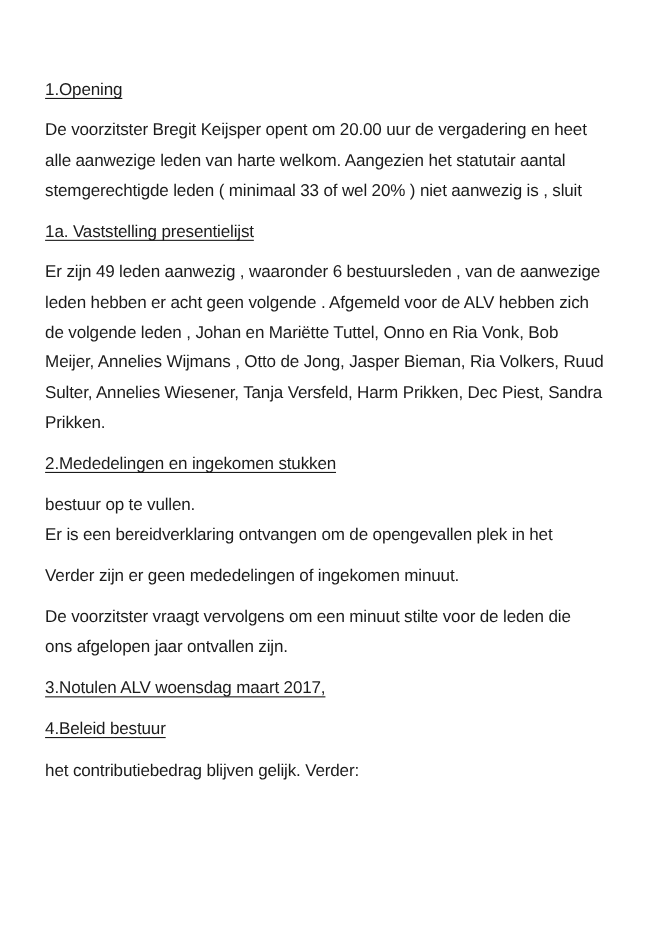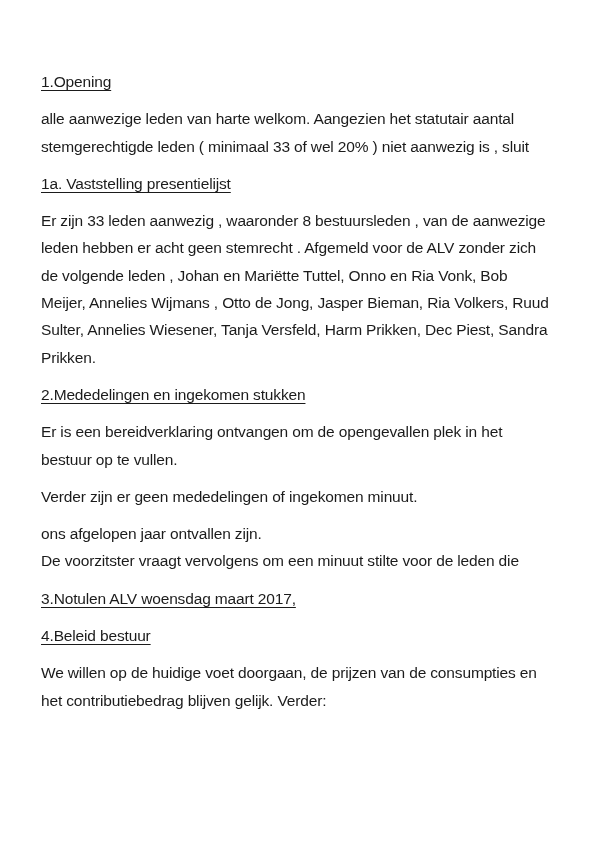--- a/index.html
+++ b/index.html
@@ -35,52 +35,52 @@
 </style>
 </head>
 <body>
 
 <main class="page" style="background: rgb(255, 255, 255); color: rgb(27, 27, 27);">
   <div>
       <div class="block heading">
         <div class="line">1.Opening</div>
       </div>
       <div class="block paragraph">
+        <div class="line">De voorzitster Bregit Keijsper opent om 20.00 uur de vergadering en heet</div>
         <div class="line">alle aanwezige leden van harte welkom. Aangezien het statutair aantal</div>
         <div class="line">stemgerechtigde leden ( minimaal 33 of wel 20% ) niet aanwezig is , sluit</div>
       </div>
       <div class="block heading">
         <div class="line">1a. Vaststelling presentielijst</div>
       </div>
       <div class="block paragraph">
-        <div class="line">Er zijn 33 leden aanwezig , waaronder 8 bestuursleden , van de aanwezige</div>
-        <div class="line">leden hebben er acht geen stemrecht . Afgemeld voor de ALV zonder zich</div>
+        <div class="line">Er zijn 49 leden aanwezig , waaronder 6 bestuursleden , van de aanwezige</div>
+        <div class="line">leden hebben er acht geen volgende . Afgemeld voor de ALV hebben zich</div>
         <div class="line">de volgende leden , Johan en Mariëtte Tuttel, Onno en Ria Vonk, Bob</div>
         <div class="line">Meijer, Annelies Wijmans , Otto de Jong, Jasper Bieman, Ria Volkers, Ruud</div>
         <div class="line">Sulter, Annelies Wiesener, Tanja Versfeld, Harm Prikken, Dec Piest, Sandra</div>
         <div class="line">Prikken.</div>
       </div>
       <div class="block heading">
         <div class="line">2.Mededelingen en ingekomen stukken</div>
       </div>
       <div class="block paragraph">
+        <div class="line">bestuur op te vullen.</div>
         <div class="line">Er is een bereidverklaring ontvangen om de opengevallen plek in het</div>
-        <div class="line">bestuur op te vullen.</div>
       </div>
       <div class="block paragraph">
         <div class="line">Verder zijn er geen mededelingen of ingekomen minuut.</div>
       </div>
       <div class="block paragraph">
+        <div class="line">De voorzitster vraagt vervolgens om een minuut stilte voor de leden die</div>
         <div class="line">ons afgelopen jaar ontvallen zijn.</div>
-        <div class="line">De voorzitster vraagt vervolgens om een minuut stilte voor de leden die</div>
       </div>
       <div class="block heading">
         <div class="line">3.Notulen ALV woensdag maart 2017,</div>
       </div>
       <div class="block heading">
         <div class="line">4.Beleid bestuur</div>
       </div>
       <div class="block paragraph">
-        <div class="line">We willen op de huidige voet doorgaan, de prijzen van de consumpties en</div>
         <div class="line">het contributiebedrag blijven gelijk. Verder:</div>
       </div>
     </div>
 </main>
 
 </body></html>

